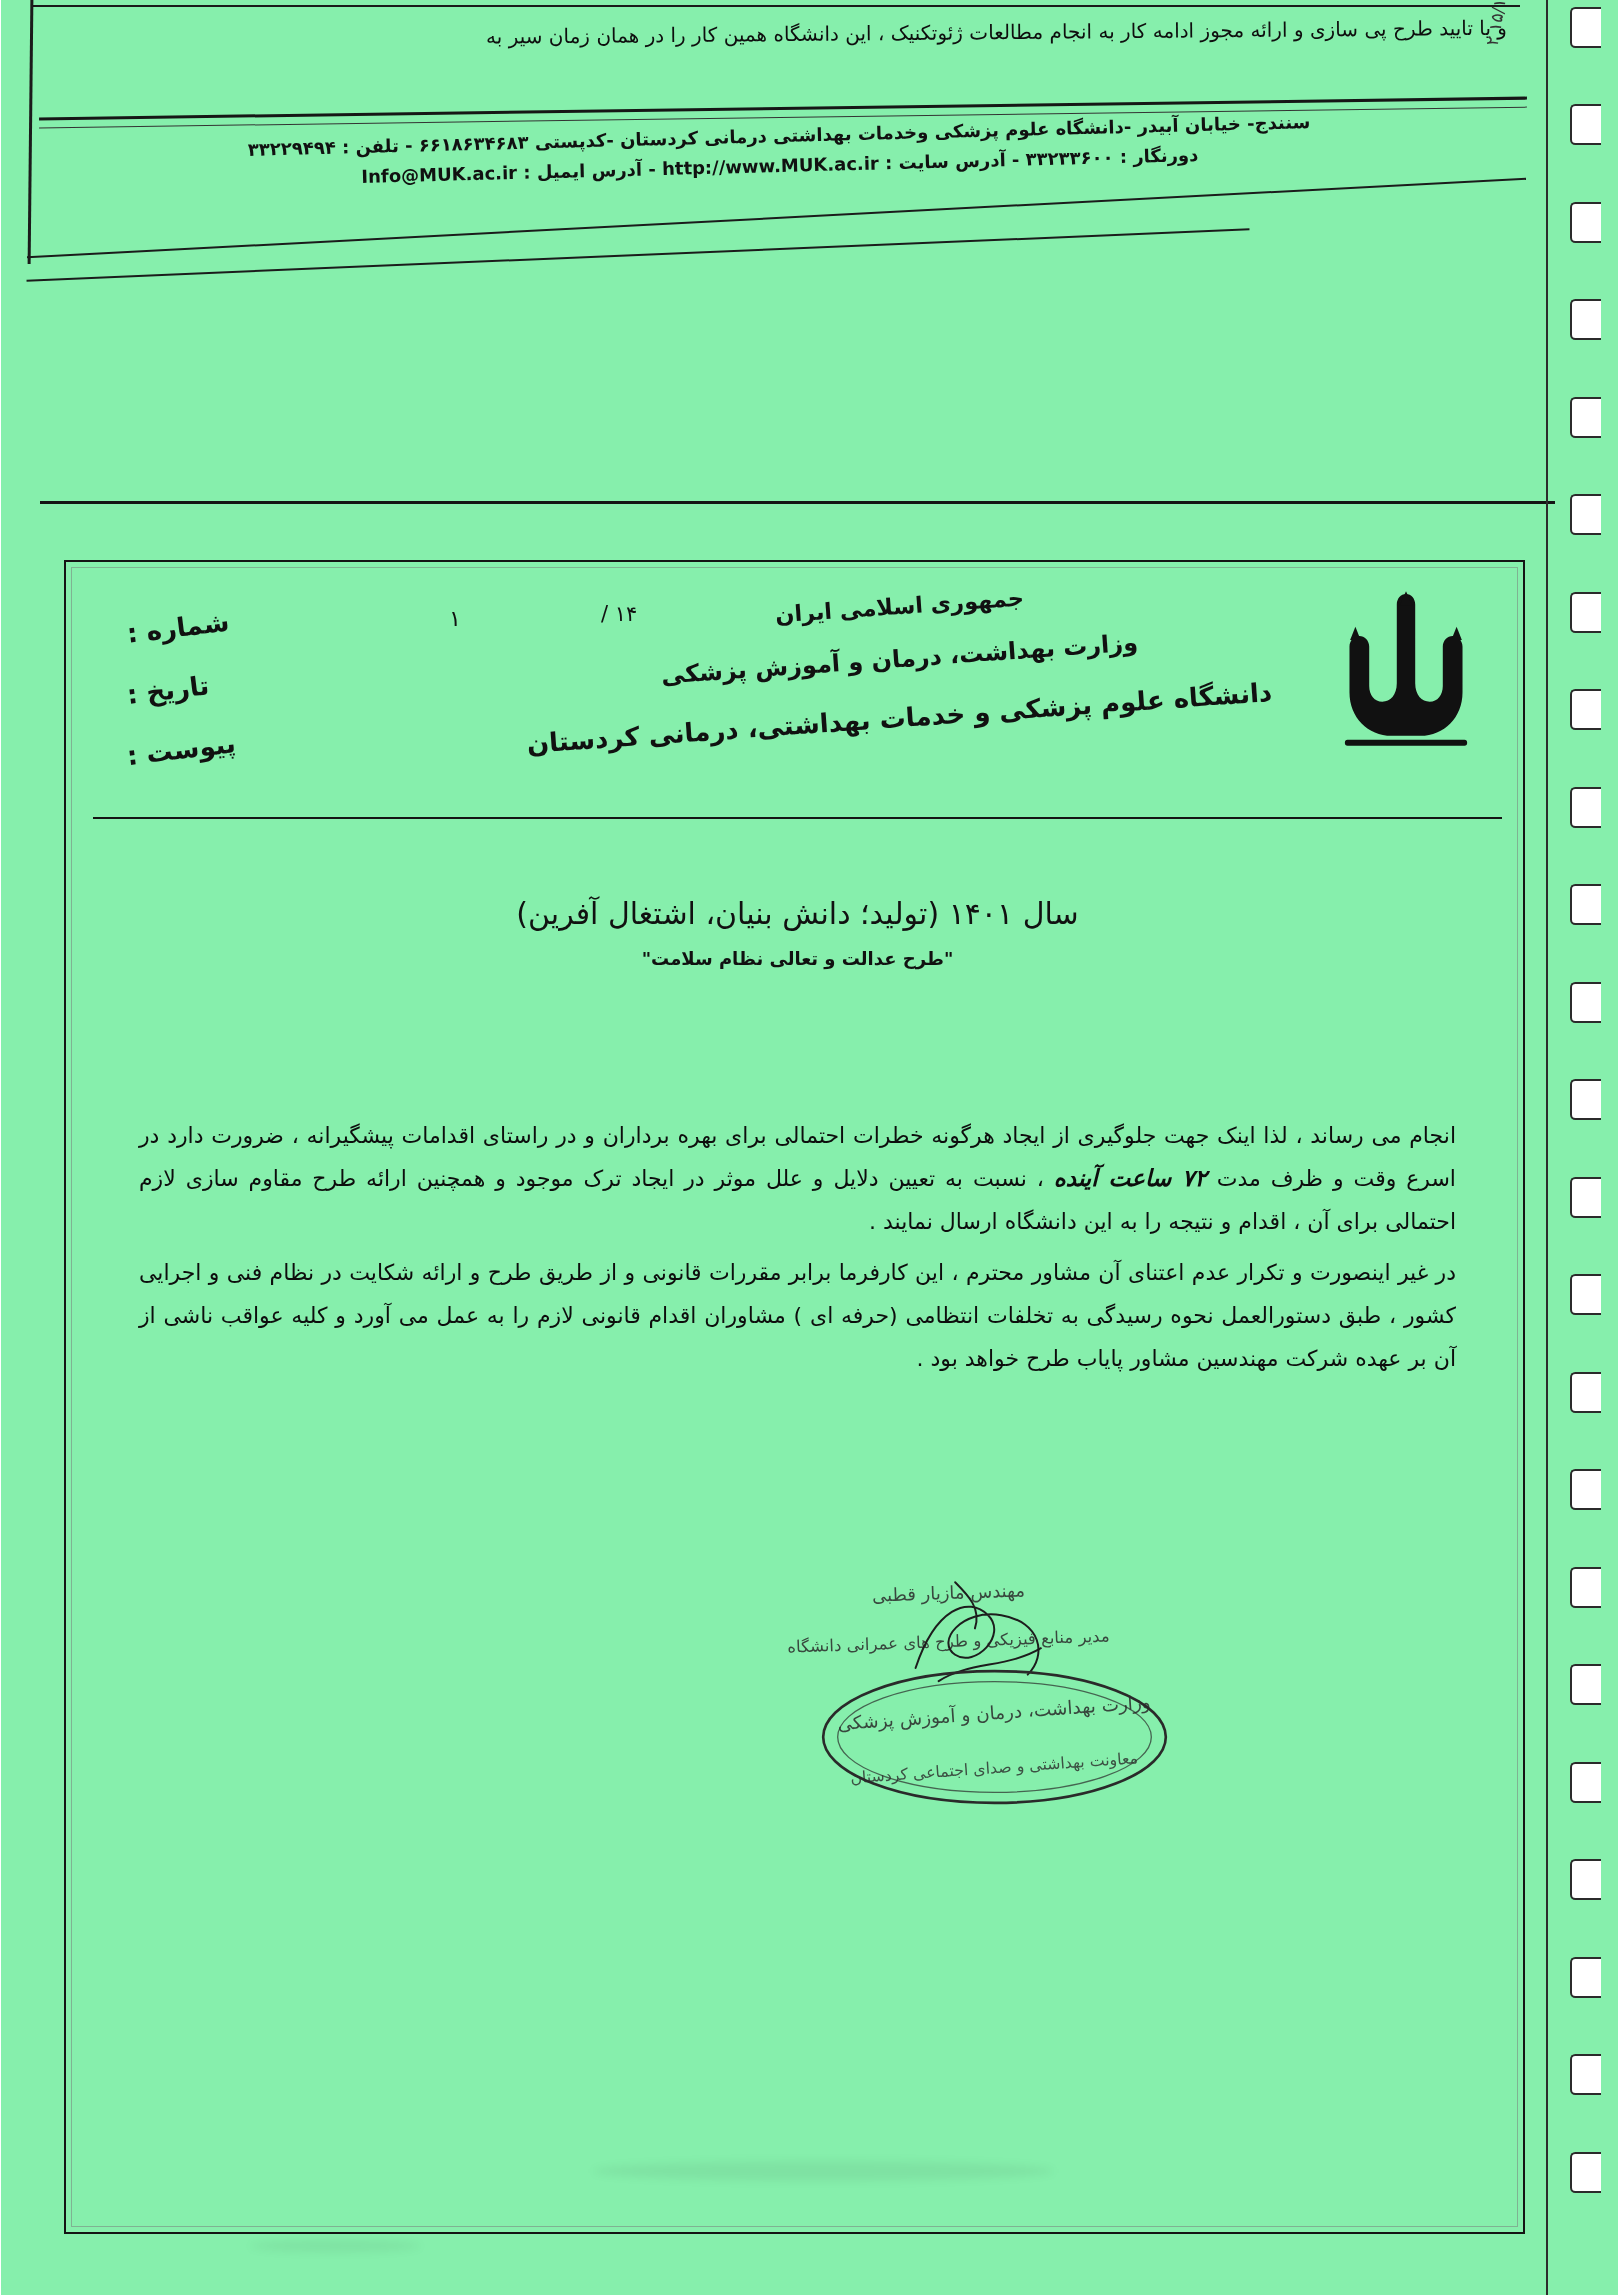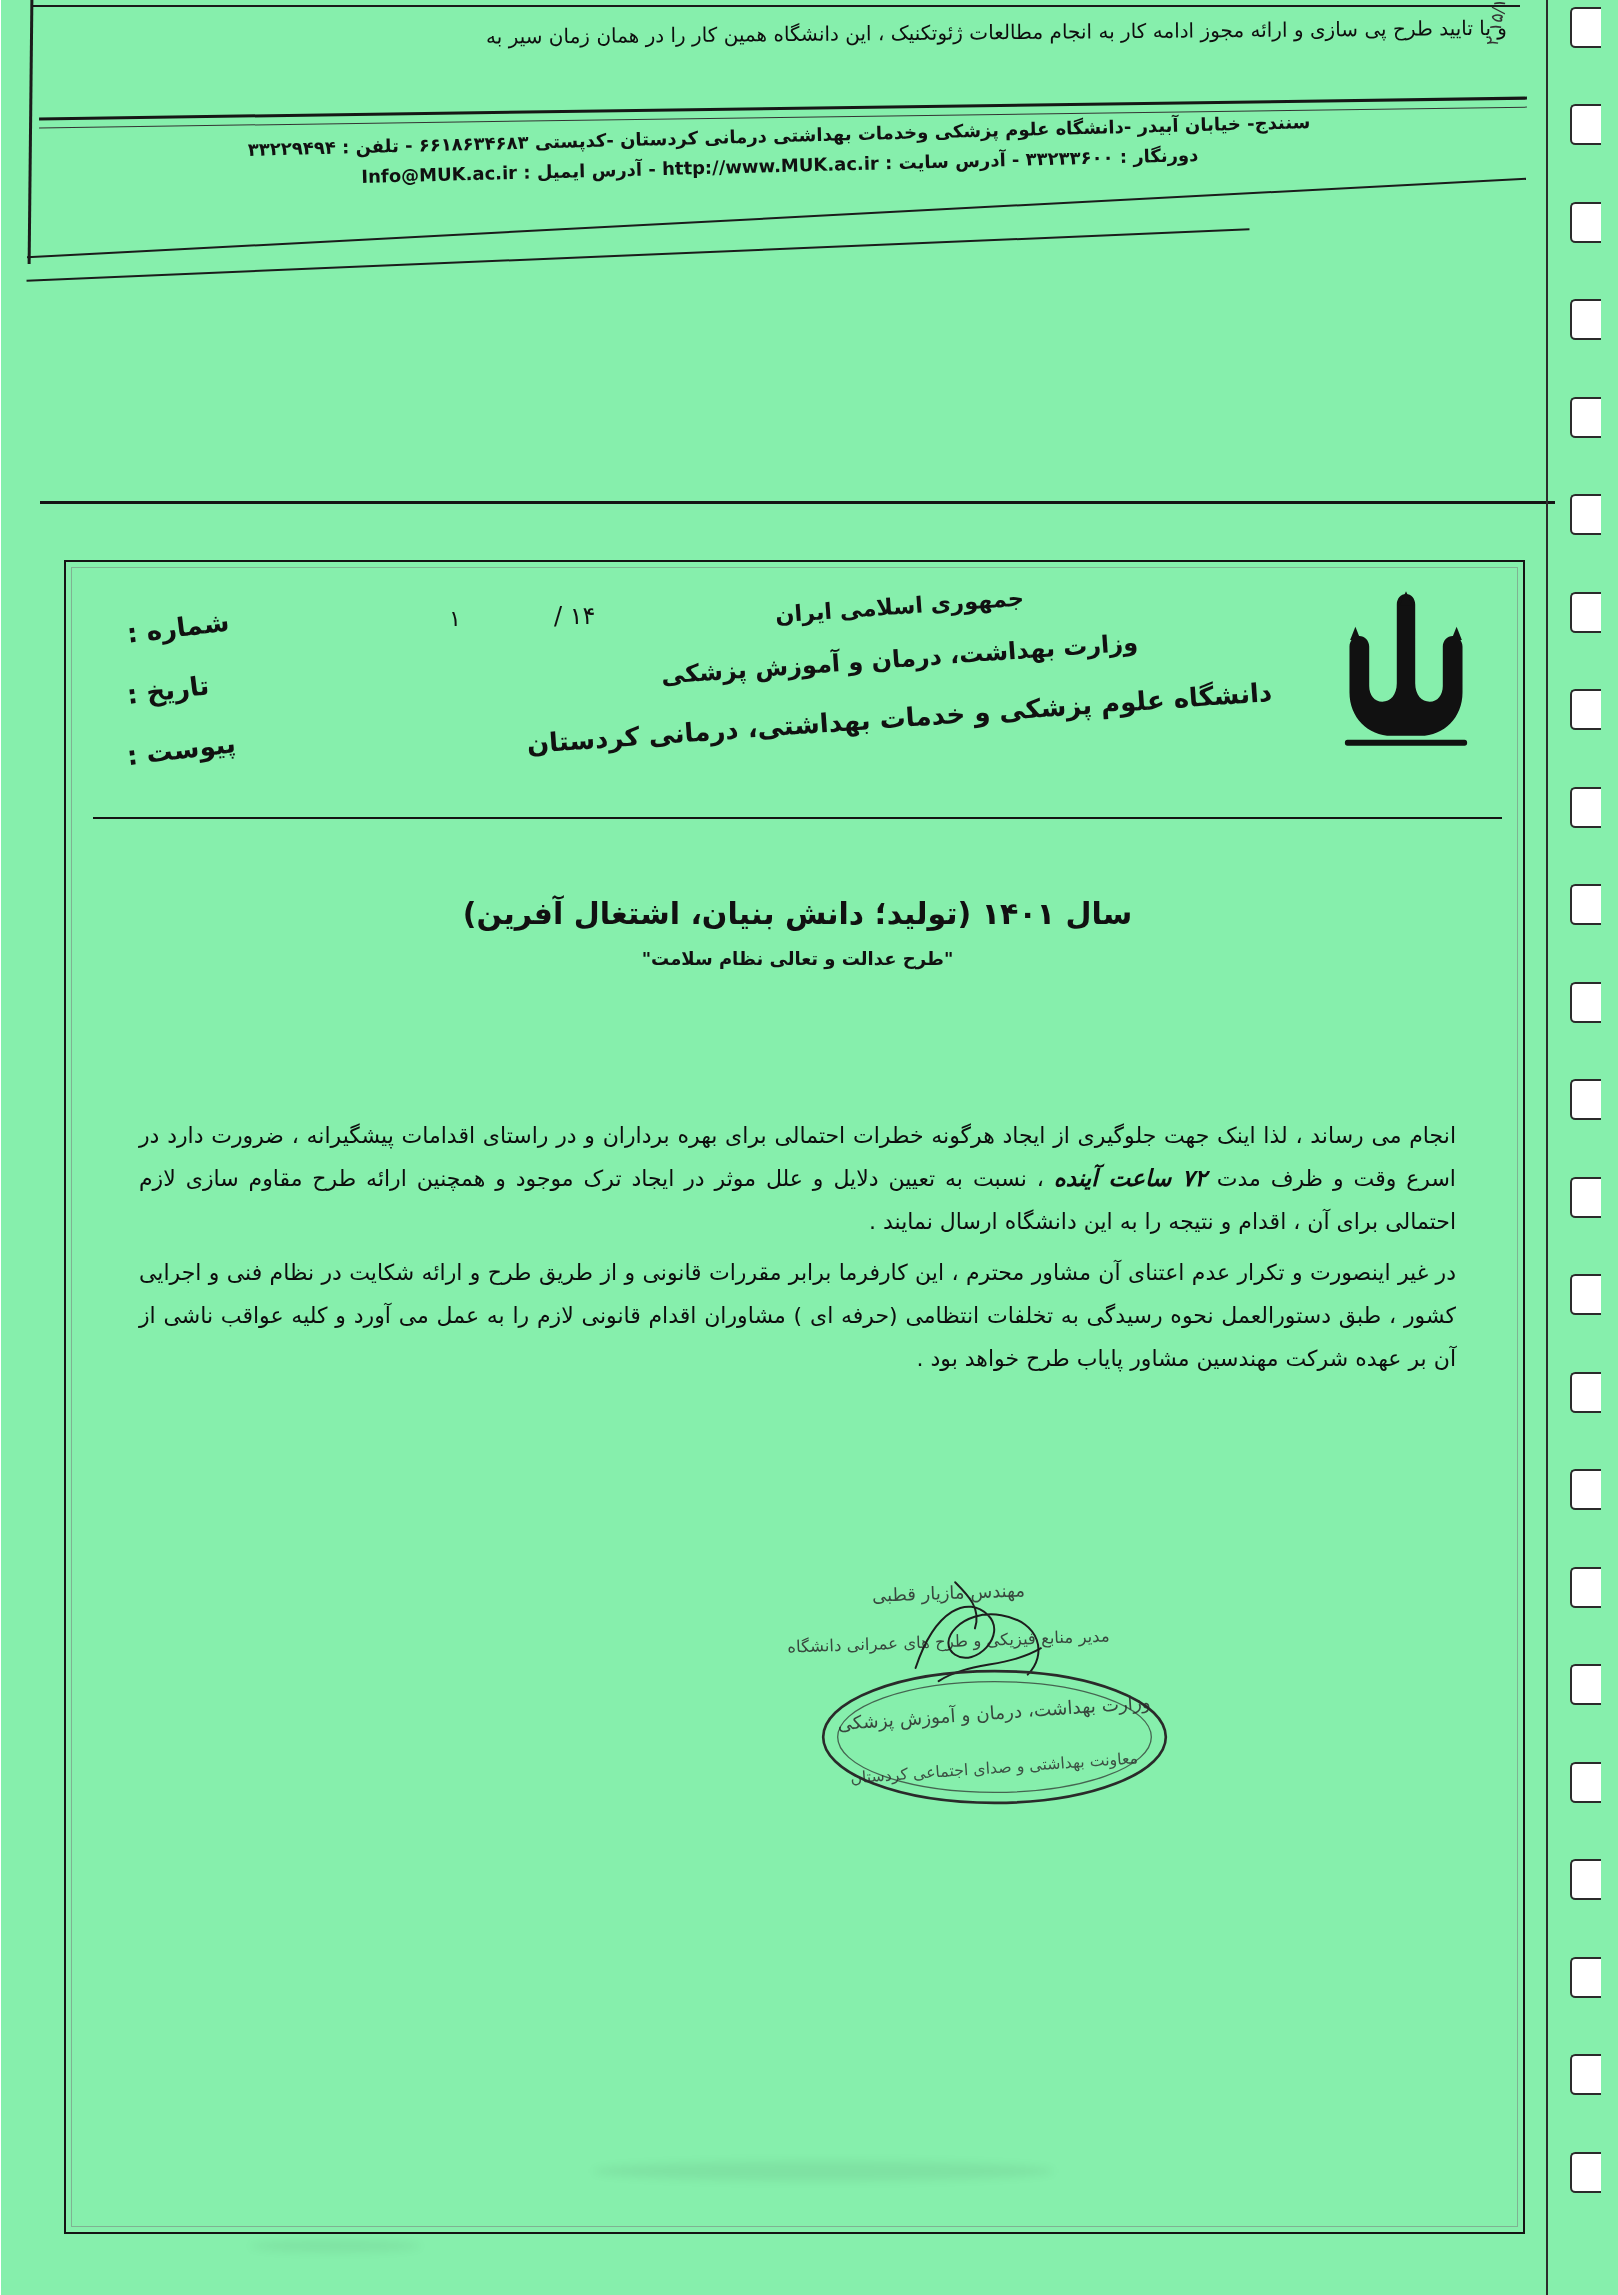--- a/index.html
+++ b/index.html
@@ -247,22 +247,22 @@
   .lh-num-left {
     position: absolute;
     top: 25px;
     left: 369px;
     font-size: 22.4px;
     direction: rtl;
   }
   .lh-num-far {
     position: absolute;
     top: 22.4px;
-    left: 474px;
-    font-size: 24px;
+    left: 521px;
+    font-size: 21px;
     direction: rtl;
   }
 
   .lh-rule {
     position: absolute;
     top: 237px;
     left: 13px;
     right: 13px;
     height: 2px;
     background: #141414;
@@ -272,21 +272,21 @@
   .slogans {
     position: absolute;
     top: 909px;
     left: 53px;
     right: 53px;
     text-align: center;
     direction: rtl;
   }
   .slogan-main {
     font-size: 30px;
-    font-weight: bold;
+    font-weight: normal;
     letter-spacing: -0.7px;
   }
   .slogan-sub {
     margin-top: 17px;
     font-size: 18px;
     font-weight: bold;
   }
   .slogan-sub2 {
     margin-top: 17px;
     font-size: 16.5px;

